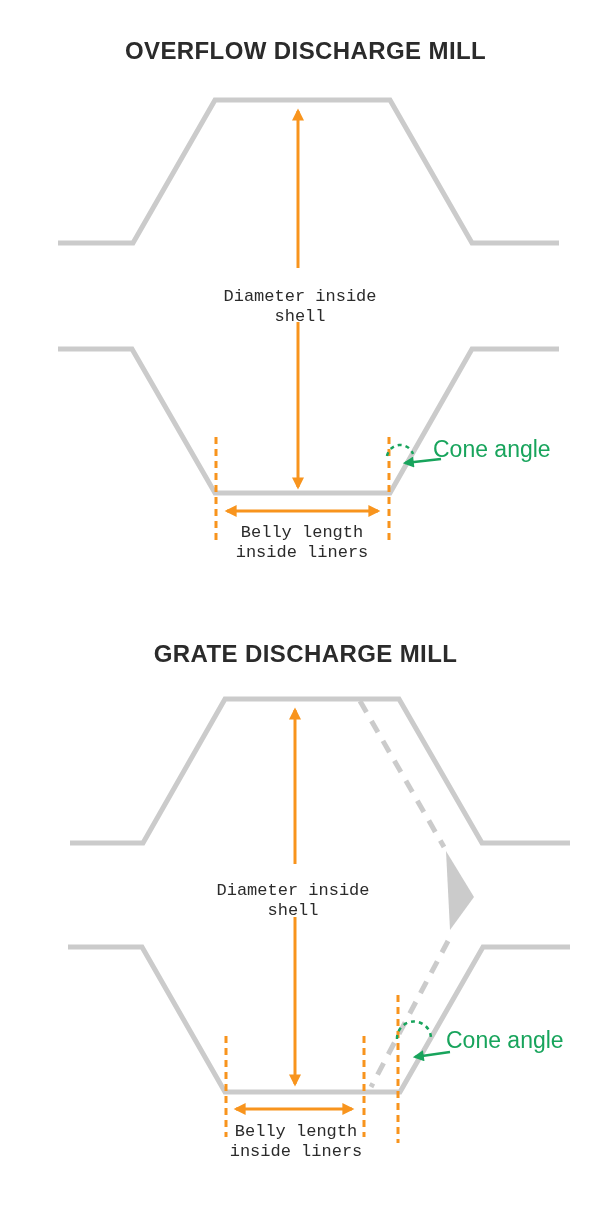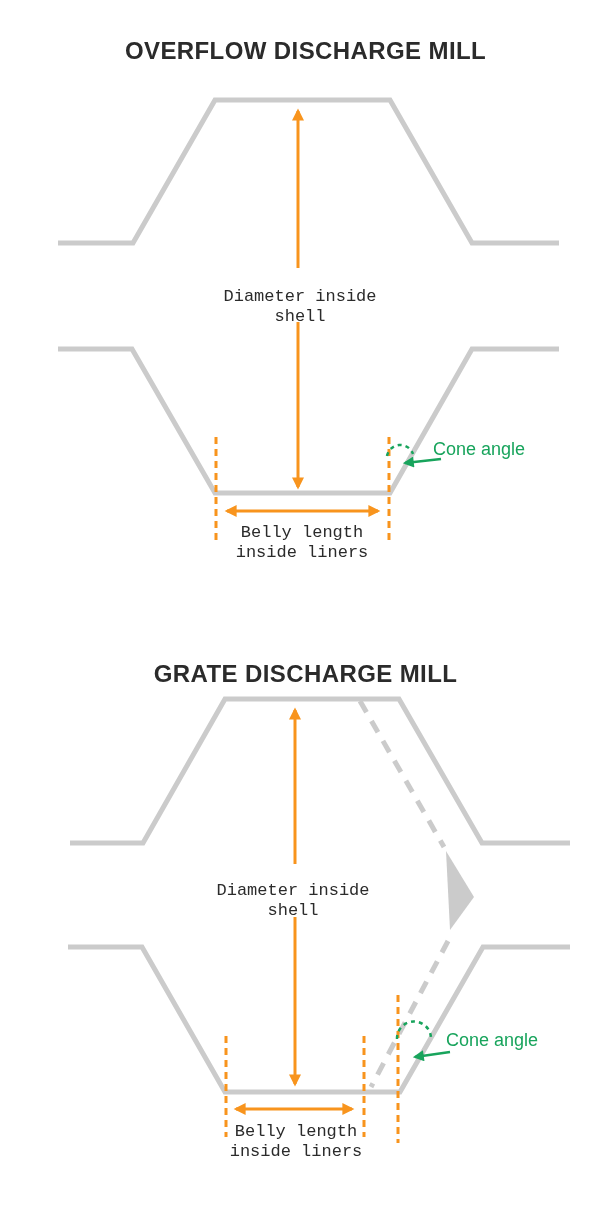--- a/index.html
+++ b/index.html
@@ -37,21 +37,21 @@
   }
   .label{
     position:absolute;
     font-size:17px;line-height:20px;
     text-align:center;
     color:var(--color-text,#2B2B2B);
     font-family:Liberation Mono, monospace;
   }
   .cone-label{
     position:absolute;
-    font-size:18px;line-height:20px;
+    font-size:23px;line-height:20px;
     white-space:nowrap;
     color:var(--color-angle,#18A45C);
     text-align:right;
   }
 </style>
 </head>
 <body>
 
 <div class="canvas">
 
@@ -105,21 +105,21 @@
 
   <div class="label" style="left:220px;top:287px;width:160px;">Diameter inside shell</div>
 
   <div class="label" style="left:222px;top:523px;width:160px;">
     <div>Belly length</div>
     <div>inside liners</div>
   </div>
 
   <div class="cone-label" style="left:433px;top:439px;">Cone angle</div>
 
-  <div class="title" style="top:660px;">GRATE DISCHARGE MILL</div>
+  <div class="title" style="top:640px;">GRATE DISCHARGE MILL</div>
 
   <div class="label" style="left:213px;top:881px;width:160px;">Diameter inside shell</div>
 
   <div class="label" style="left:216px;top:1122px;width:160px;">
     <div>Belly length</div>
     <div>inside liners</div>
   </div>
 
   <div class="cone-label" style="left:446px;top:1030px;">Cone angle</div>
 

